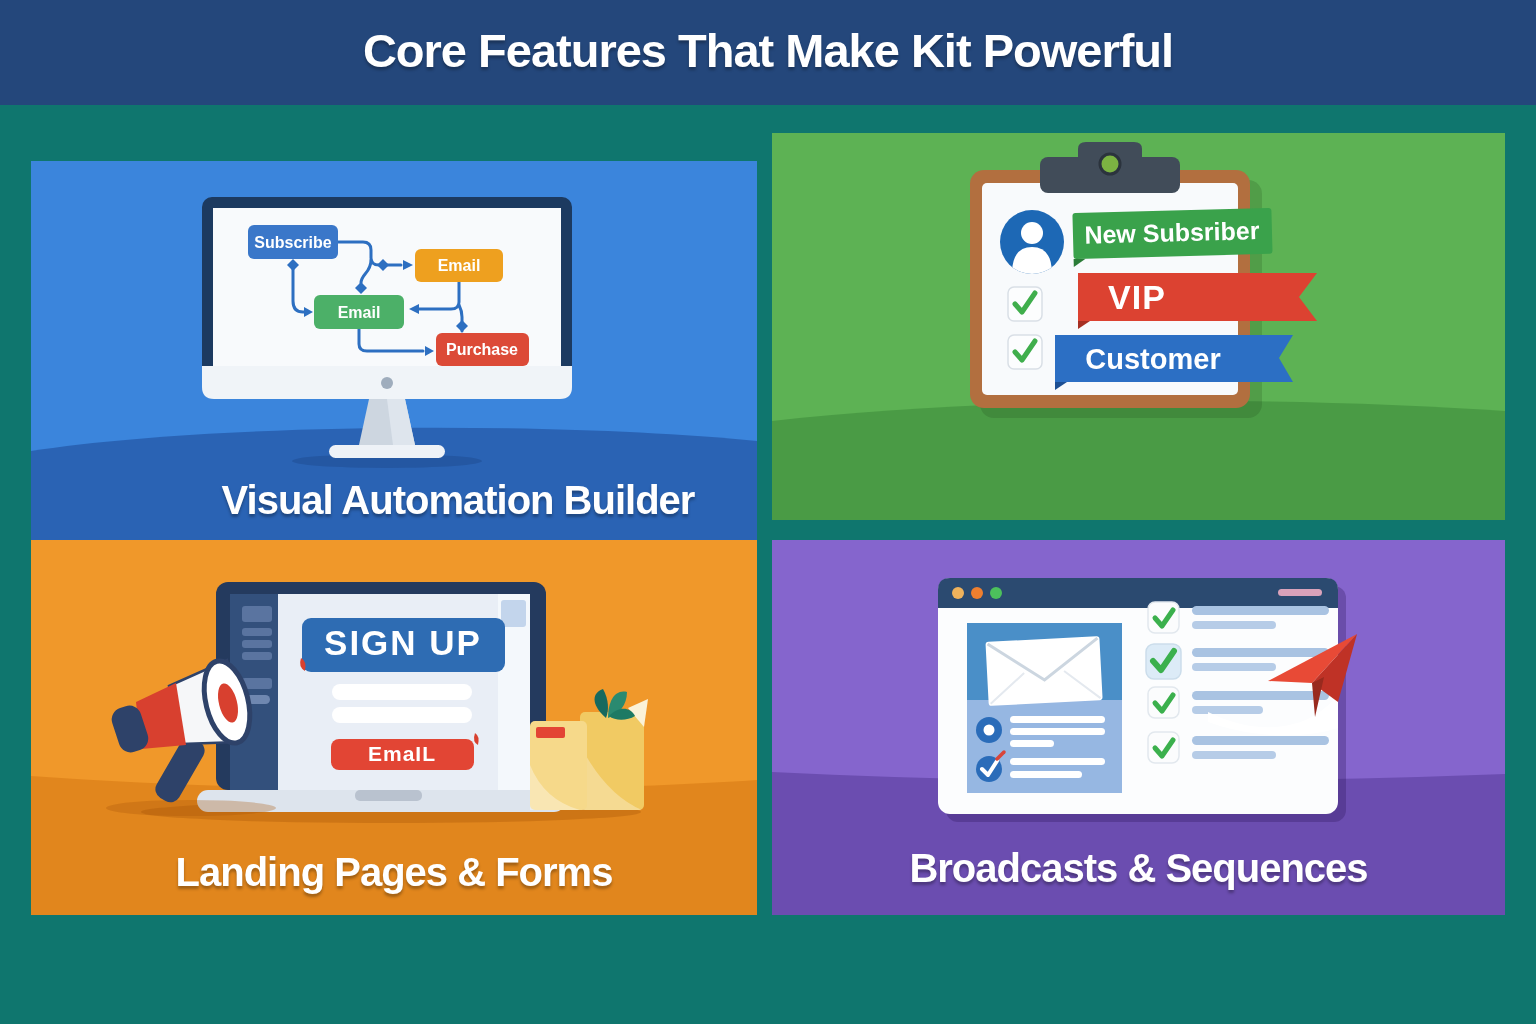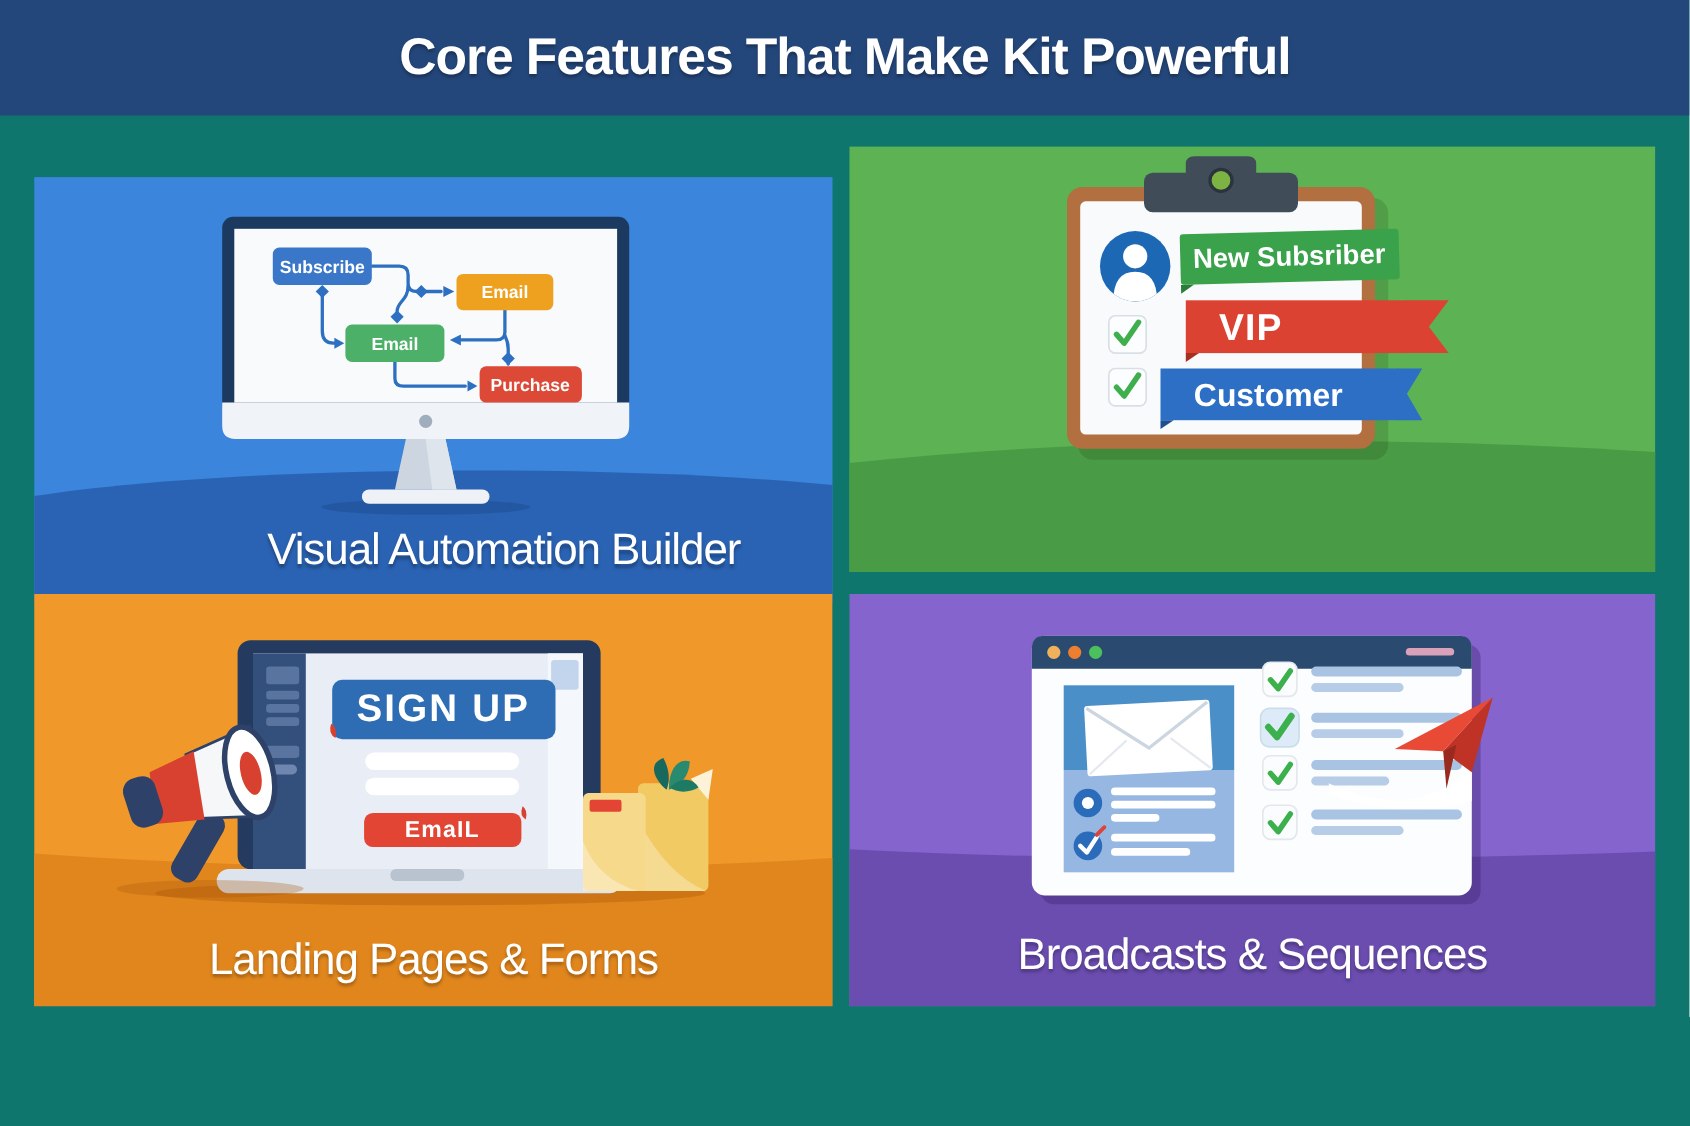--- a/index.html
+++ b/index.html
@@ -9,21 +9,21 @@
   #header .htitle{position:absolute;left:0;top:0;width:100%;height:105px;line-height:102px;
         text-align:center;color:#ffffff;font-size:47px;font-weight:bold;letter-spacing:-1px;
         text-shadow:0 3px 3px rgba(0,0,0,.28);}
   .panel{position:absolute;overflow:hidden;}
   #p1{left:31px;top:133px;width:854px;height:387px;margin-top:28px;}
   #p2{left:772px;top:133px;width:733px;height:387px;}
   #p3{left:31px;top:540px;width:726px;height:375px;}
   #p4{left:772px;top:540px;width:733px;height:375px;}
   .panel svg{position:absolute;left:0;top:0;display:block;}
   .ptitle{position:absolute;left:0;width:100%;text-align:center;color:#ffffff;
-        font-size:40px;font-weight:normal;letter-spacing:-1px;
+        font-size:40px;font-weight:bold;letter-spacing:-1px;
         text-shadow:0 3px 3px rgba(0,0,0,.30);}
   #p1 .ptitle{top:317px;}
   #p2 .ptitle{top:318px;}
   #p3 .ptitle{top:310px;}
   #p4 .ptitle{top:306px;}
   svg text{font-family:"Liberation Sans",sans-serif;font-weight:bold;fill:#ffffff;}
   text.node-label{font-size:16px;}
   text.tag-label-sm{font-size:25px;}
   text.tag-label-vip{font-size:34px;letter-spacing:1px;}
   text.tag-label-cust{font-size:29px;}

